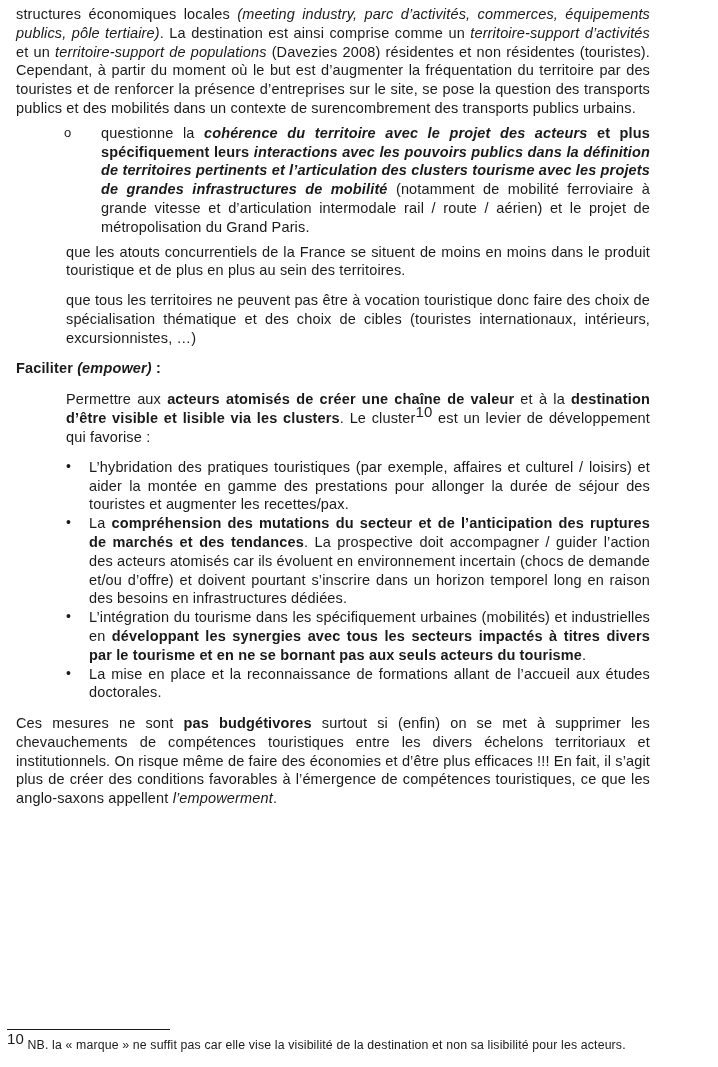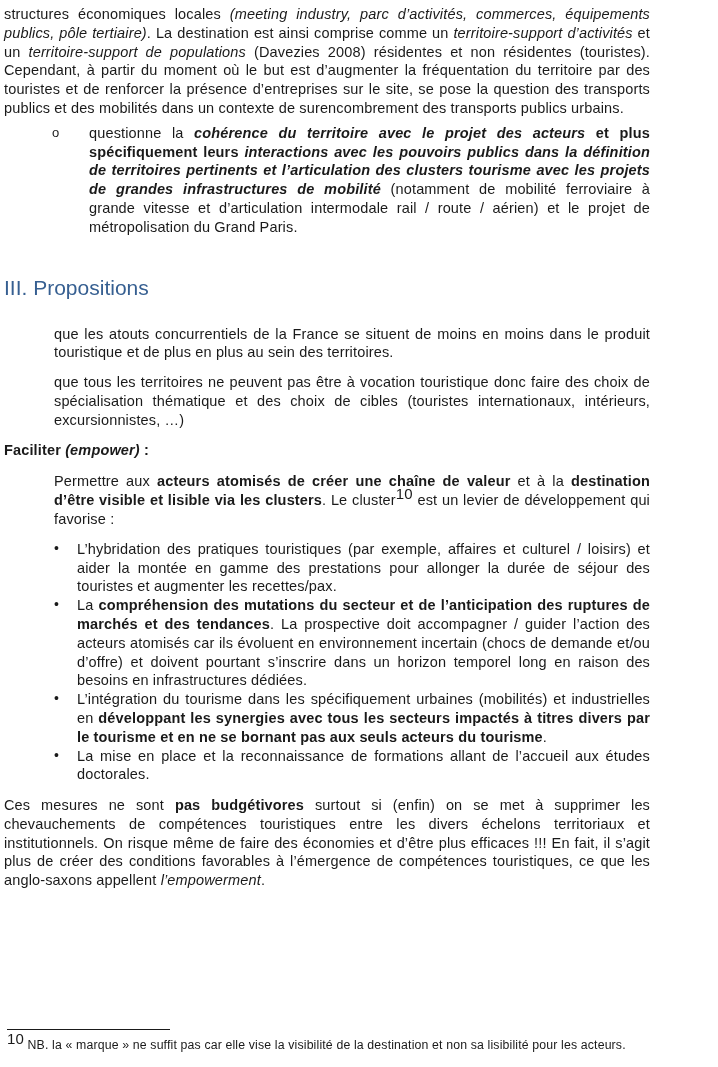--- a/index.html
+++ b/index.html
@@ -1,19 +1,19 @@
 <!DOCTYPE html>
 <html lang="fr"><head>
 <meta charset="utf-8">
 <style>
   html,body{margin:0;padding:0;background:#ffffff;}
   .page{
     width:657px;height:1067px;box-sizing:border-box;position:relative;
     background:#ffffff;overflow:hidden;
-    padding:5px 7px 0 4px;
+    padding:5px 7px 0 16px;
     font-family:"Liberation Sans",sans-serif;
     font-size:14.5px;line-height:18.8px;color:#1a1a1a;
     letter-spacing:0.15px;
   }
   .flow{position:relative;}
   .para{margin:0 0 6px 0;text-align:justify;}
   .para.gap{margin-bottom:11px;}
   .indent{margin-left:50px;}
   .final{margin-top:12px;}
   .heading1{
@@ -35,21 +35,20 @@
   .footnote-sep{border:none;border-top:1px solid #1a1a1a;width:163px;margin:0 0 7px 0;}
   .footnote{font-size:12.3px;line-height:16px;text-align:justify;margin:0;}
 </style>
 </head>
 <body>
 
 <div class="page" style="background: rgb(255, 255, 255); color: rgb(26, 26, 26);">
   <div class="flow">
       <div class="para"><span class="run-n">structures économiques locales </span><span class="run-i">(meeting industry, parc d’activités, commerces, équipements publics, pôle tertiaire)</span><span class="run-n">. La destination est ainsi comprise comme un </span><span class="run-i">territoire-support d’activités</span><span class="run-n"> et un </span><span class="run-i">territoire-support de populations</span><span class="run-n"> (Davezies 2008) résidentes et non résidentes (touristes). Cependant, à partir du moment où le but est d’augmenter la fréquentation du territoire par des touristes et de renforcer la présence d’entreprises sur le site, se pose la question des transports publics et des mobilités dans un contexte de surencombrement des transports publics urbains.</span></div>
       <div class="li li-o"><span class="marker">o</span><span class="run-n">questionne la </span><span class="run-bi">cohérence du territoire avec le projet des acteurs</span><span class="run-b"> et plus spécifiquement leurs </span><span class="run-bi">interactions avec les pouvoirs publics dans la définition de territoires pertinents et l’articulation des clusters tourisme avec les projets de grandes infrastructures de mobilité</span><span class="run-n"> (notamment de mobilité ferroviaire à grande vitesse et d’articulation intermodale rail / route / aérien) et le projet de métropolisation du Grand Paris.</span></div>
-      <div class="heading1" style="color: rgb(54, 95, 145);"><span class="run-n">III. Propositions</span></div>
       <div class="para gap indent"><span class="run-n">que les atouts concurrentiels de la France se situent de moins en moins dans le produit touristique et de plus en plus au sein des territoires.</span></div>
       <div class="para gap indent"><span class="run-n">que tous les territoires ne peuvent pas être à vocation touristique donc faire des choix de spécialisation thématique et des choix de cibles (touristes internationaux, intérieurs, excursionnistes, …)</span></div>
       <div class="label"><span class="run-b">Faciliter </span><span class="run-bi">(empower)</span><span class="run-b"> :</span></div>
       <div class="para gap indent"><span class="run-n">Permettre aux </span><span class="run-b">acteurs atomisés de créer une chaîne de valeur</span><span class="run-n"> et à la </span><span class="run-b">destination d’être visible et lisible via les clusters</span><span class="run-n">. Le cluster</span><sup class="run-n">10</sup><span class="run-n"> est un levier de développement qui favorise :</span></div>
       <div class="li li-dot"><span class="marker">•</span><span class="run-n">L’hybridation des pratiques touristiques (par exemple, affaires et culturel / loisirs) et aider la montée en gamme des prestations pour allonger la durée de séjour des touristes et augmenter les recettes/pax.</span></div>
       <div class="li li-dot"><span class="marker">•</span><span class="run-n">La </span><span class="run-b">compréhension des mutations du secteur et de l’anticipation des ruptures de marchés et des tendances</span><span class="run-n">. La prospective doit accompagner / guider l’action des acteurs atomisés car ils évoluent en environnement incertain (chocs de demande et/ou d’offre) et doivent pourtant s’inscrire dans un horizon temporel long en raison des besoins en infrastructures dédiées.</span></div>
       <div class="li li-dot"><span class="marker">•</span><span class="run-n">L’intégration du tourisme dans les spécifiquement urbaines (mobilités) et industrielles en </span><span class="run-b">développant les synergies avec tous les secteurs impactés à titres divers par le tourisme et en ne se bornant pas aux seuls acteurs du tourisme</span><span class="run-n">.</span></div>
       <div class="li li-dot"><span class="marker">•</span><span class="run-n">La mise en place et la reconnaissance de formations allant de l’accueil aux études doctorales.</span></div>
       <div class="para final"><span class="run-n">Ces mesures ne sont </span><span class="run-b">pas budgétivores</span><span class="run-n"> surtout si (enfin) on se met à supprimer les chevauchements de compétences touristiques entre les divers échelons territoriaux et institutionnels. On risque même de faire des économies et d’être plus efficaces !!! En fait, il s’agit plus de créer des conditions favorables à l’émergence de compétences touristiques, ce que les anglo-saxons appellent </span><span class="run-i">l’empowerment</span><span class="run-n">.</span></div>
     </div>

